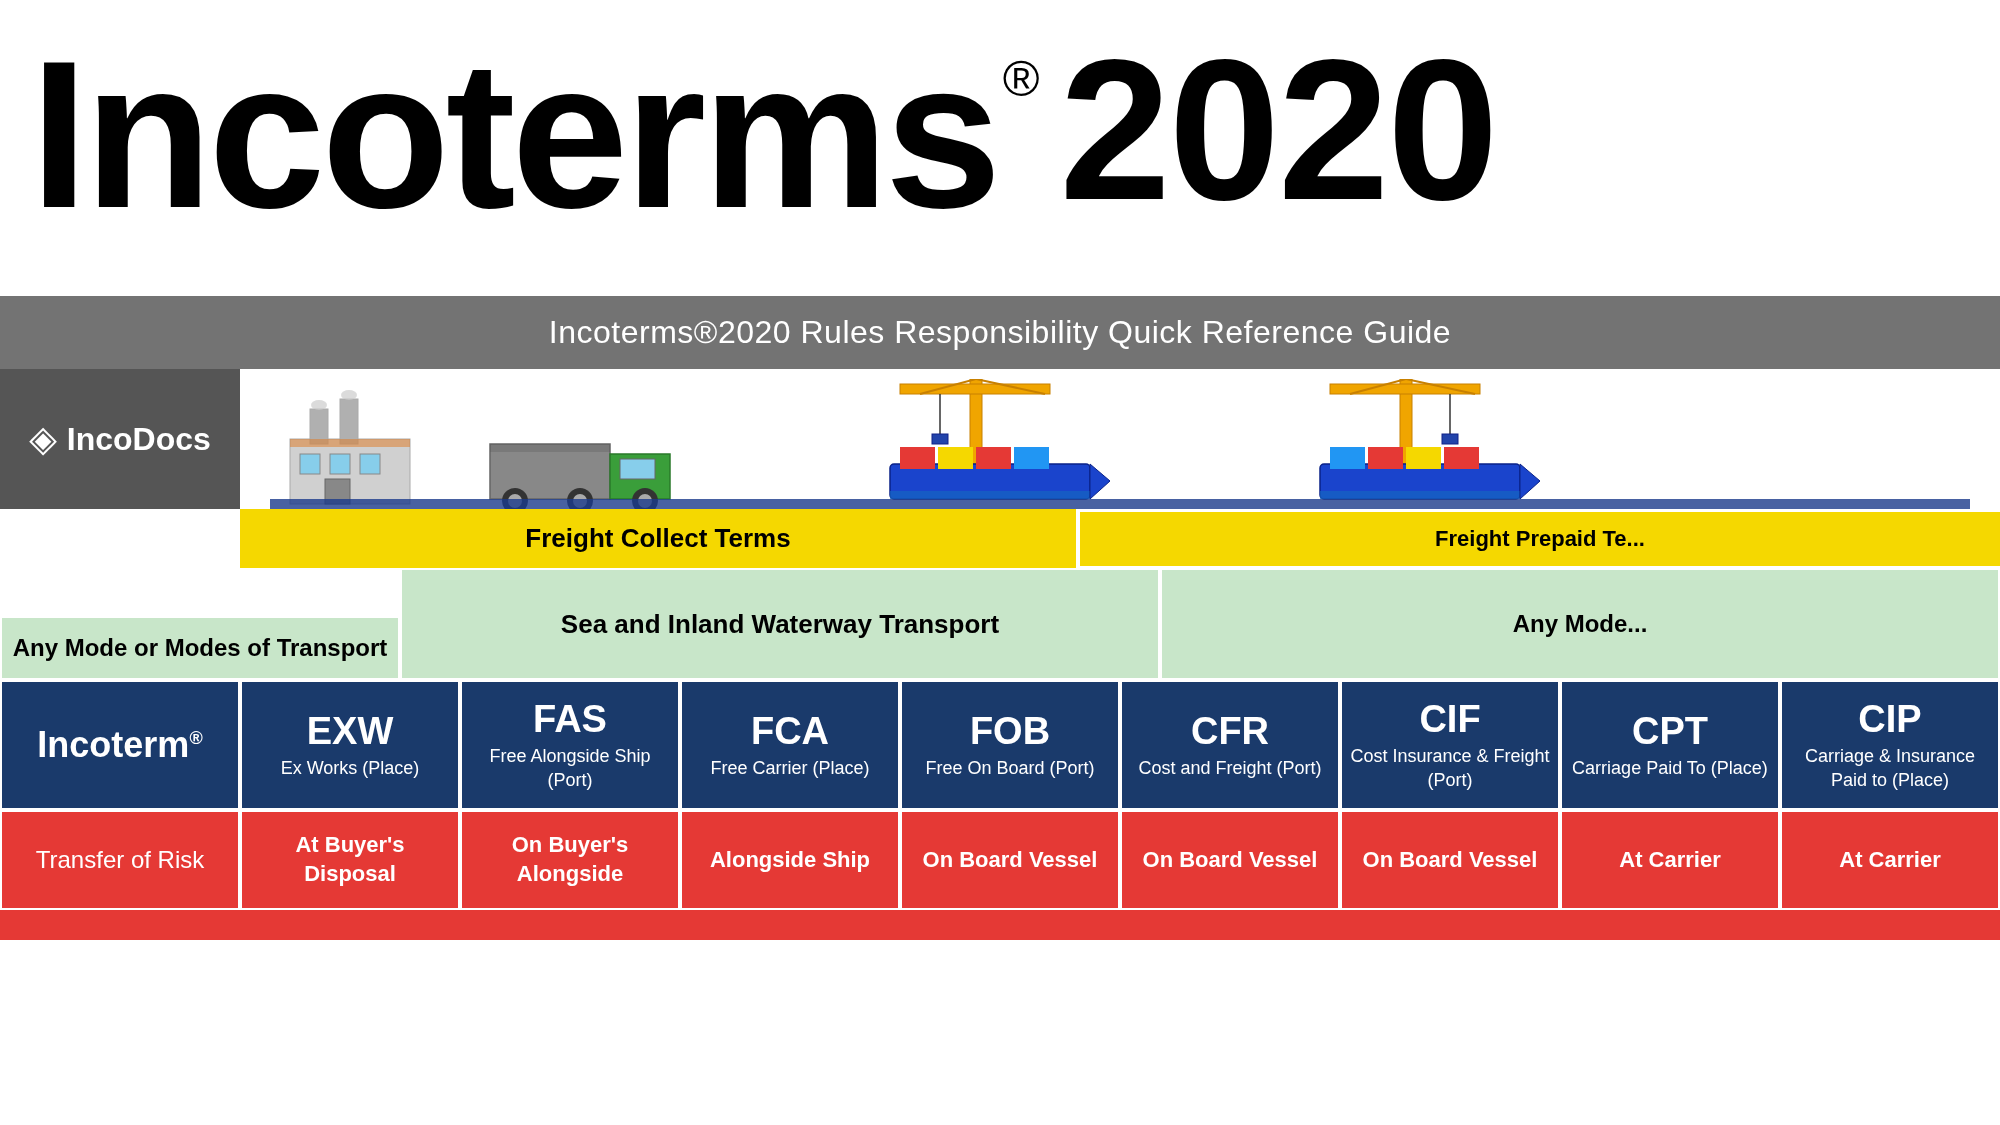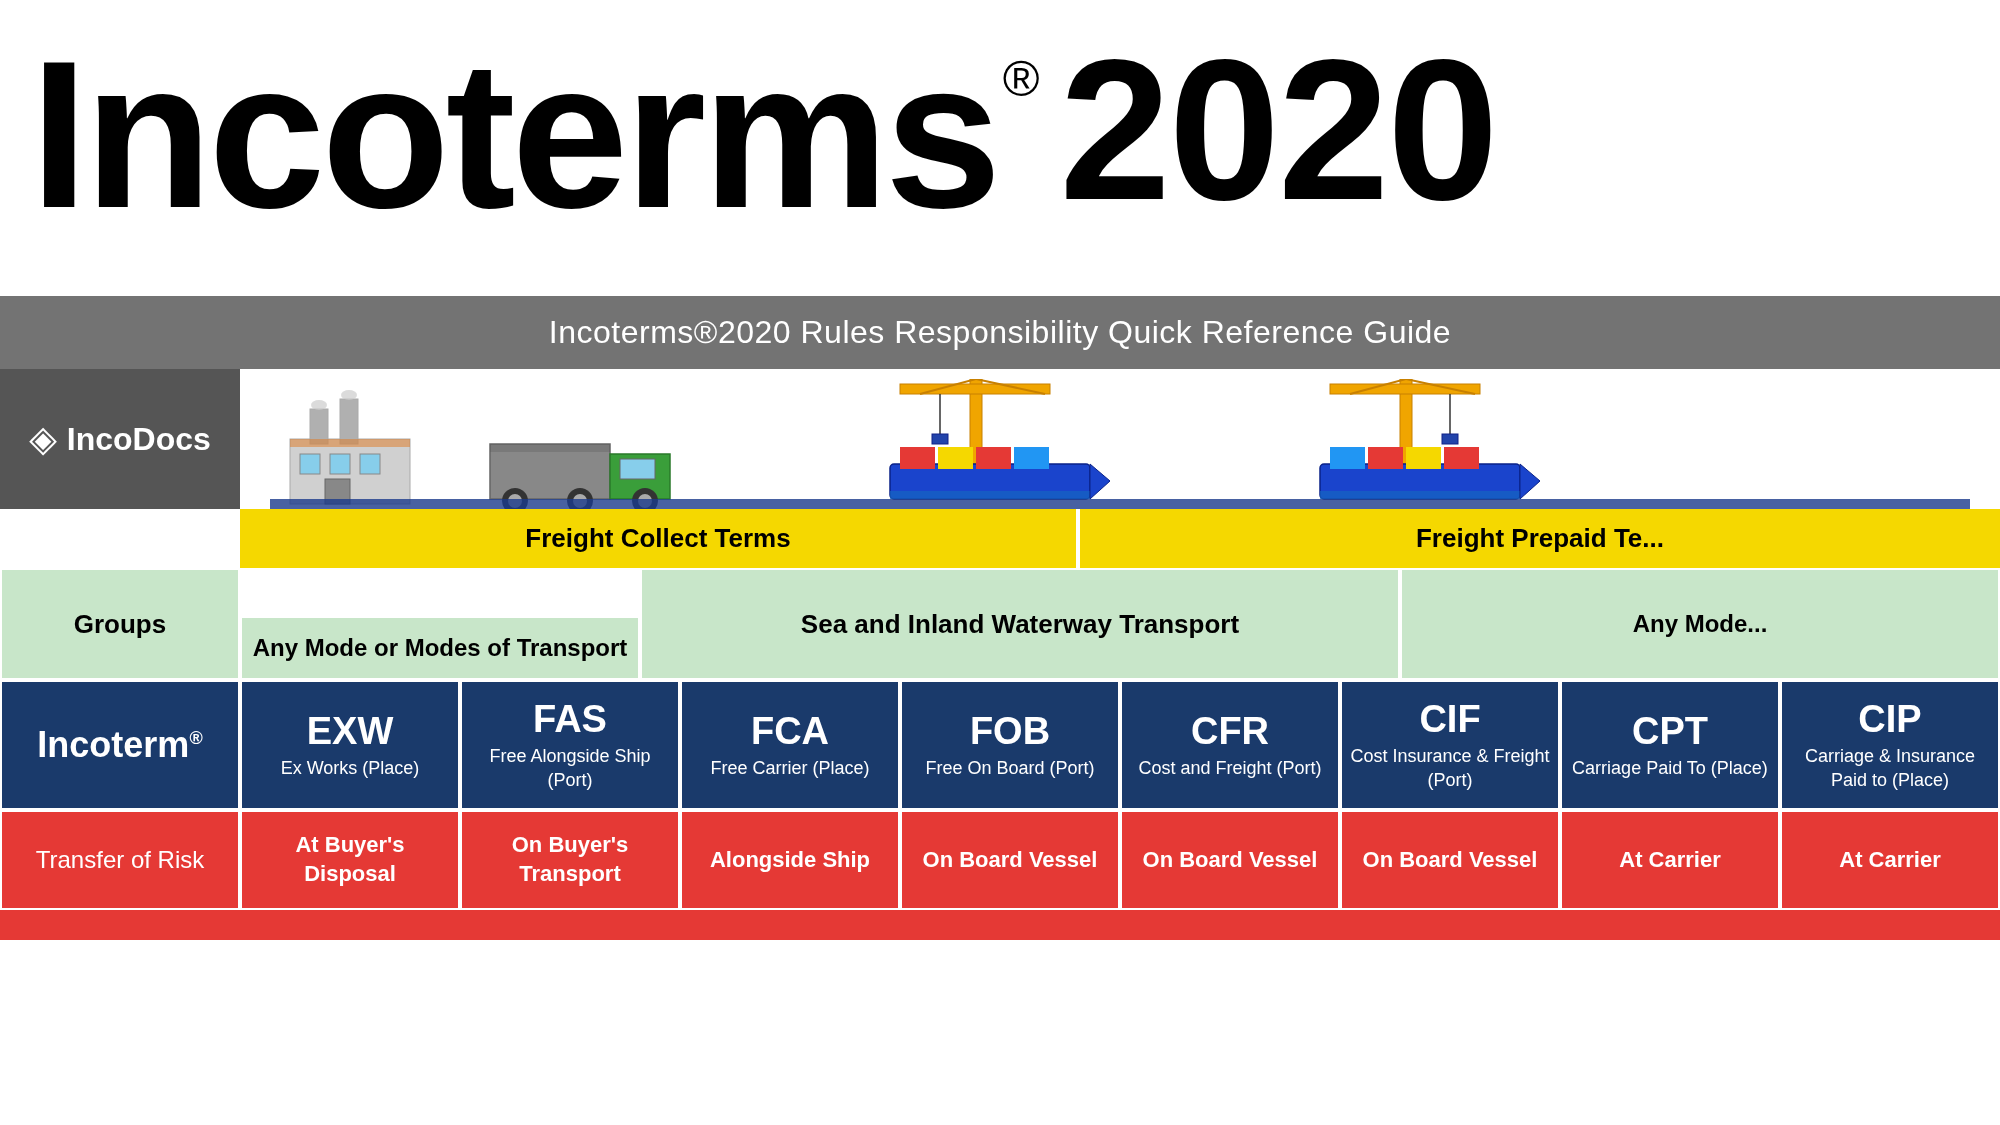--- a/index.html
+++ b/index.html
@@ -122,21 +122,21 @@
       font-size: 26px;
       font-weight: bold;
       padding: 14px 20px;
       flex: 0 0 840px;
       border-right: 4px solid #ffffff;
       margin-left: 240px;
     }
     .freight-prepaid-cell {
       background: #f5d800;
       text-align: center;
-      font-size: 26px;
+      font-size: 22px;
       font-weight: bold;
       padding: 14px 20px;
       flex: 1;
     }
 
     
     .groups-row {
       display: flex;
       align-items: stretch;
     }
@@ -401,21 +401,20 @@
       </svg>
     </div>
   </div>
 
   <div class="freight-terms-row">
     <div class="freight-collect-cell">Freight Collect Terms</div>
     <div class="freight-prepaid-cell">Freight Prepaid Te...</div>
   </div>
 
   <div class="groups-row">
-    <div class="groups-label-cell">Groups</div>
     <div class="groups-any-mode-cell">
       <span>Any Mode or Modes of Transport</span>
     </div>
     <div class="groups-sea-cell">Sea and Inland Waterway Transport</div>
     <div class="groups-any-mode-cell2">Any Mode...</div>
   </div>
 
   <div class="incoterm-row">
     <div class="incoterm-label-cell">
       <span class="incoterm-label-text">
@@ -460,21 +459,21 @@
 
     <div class="incoterm-term-cell">
       <span class="term-abbr">CIP</span>
       <span class="term-name">Carriage &amp; Insurance Paid to (Place)</span>
     </div>
   </div>
 
   <div class="risk-row">
     <div class="risk-label-cell">Transfer of Risk</div>
     <div class="risk-value-cell">At Buyer's Disposal</div>
-    <div class="risk-value-cell">On Buyer's Transport</div>
+    <div class="risk-value-cell">On Buyer's Alongside</div>
     <div class="risk-value-cell">Alongside Ship</div>
     <div class="risk-value-cell">On Board Vessel</div>
     <div class="risk-value-cell">On Board Vessel</div>
     <div class="risk-value-cell">On Board Vessel</div>
     <div class="risk-value-cell">At Carrier</div>
     <div class="risk-value-cell">At Carrier</div>
   </div>
 
   <div class="bottom-area"></div>
 

